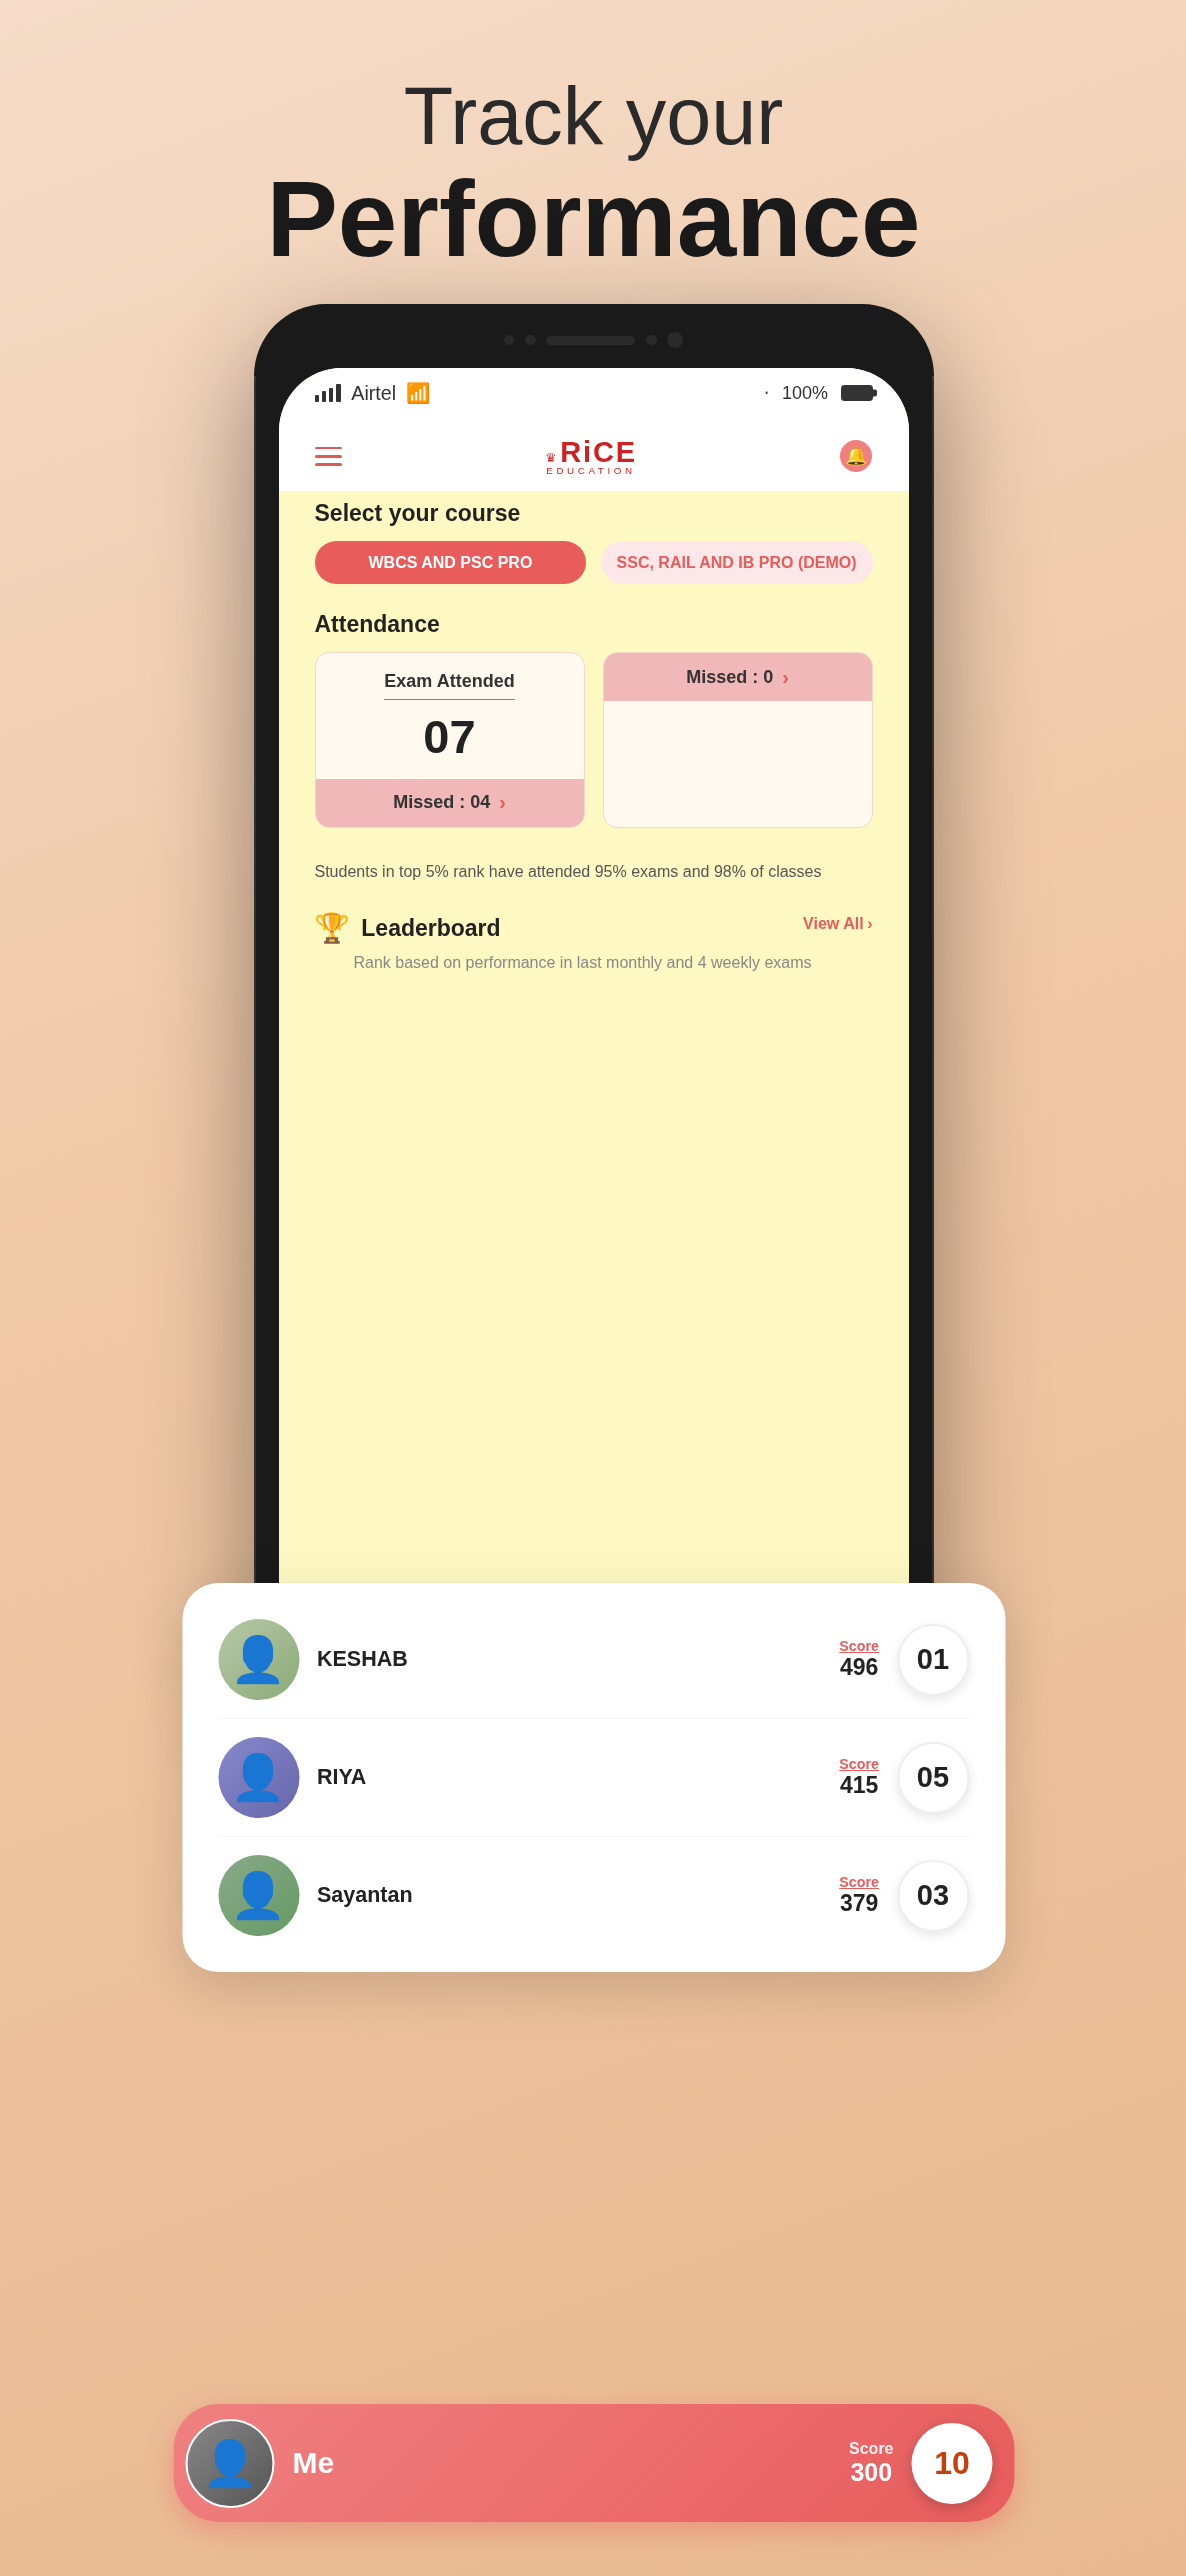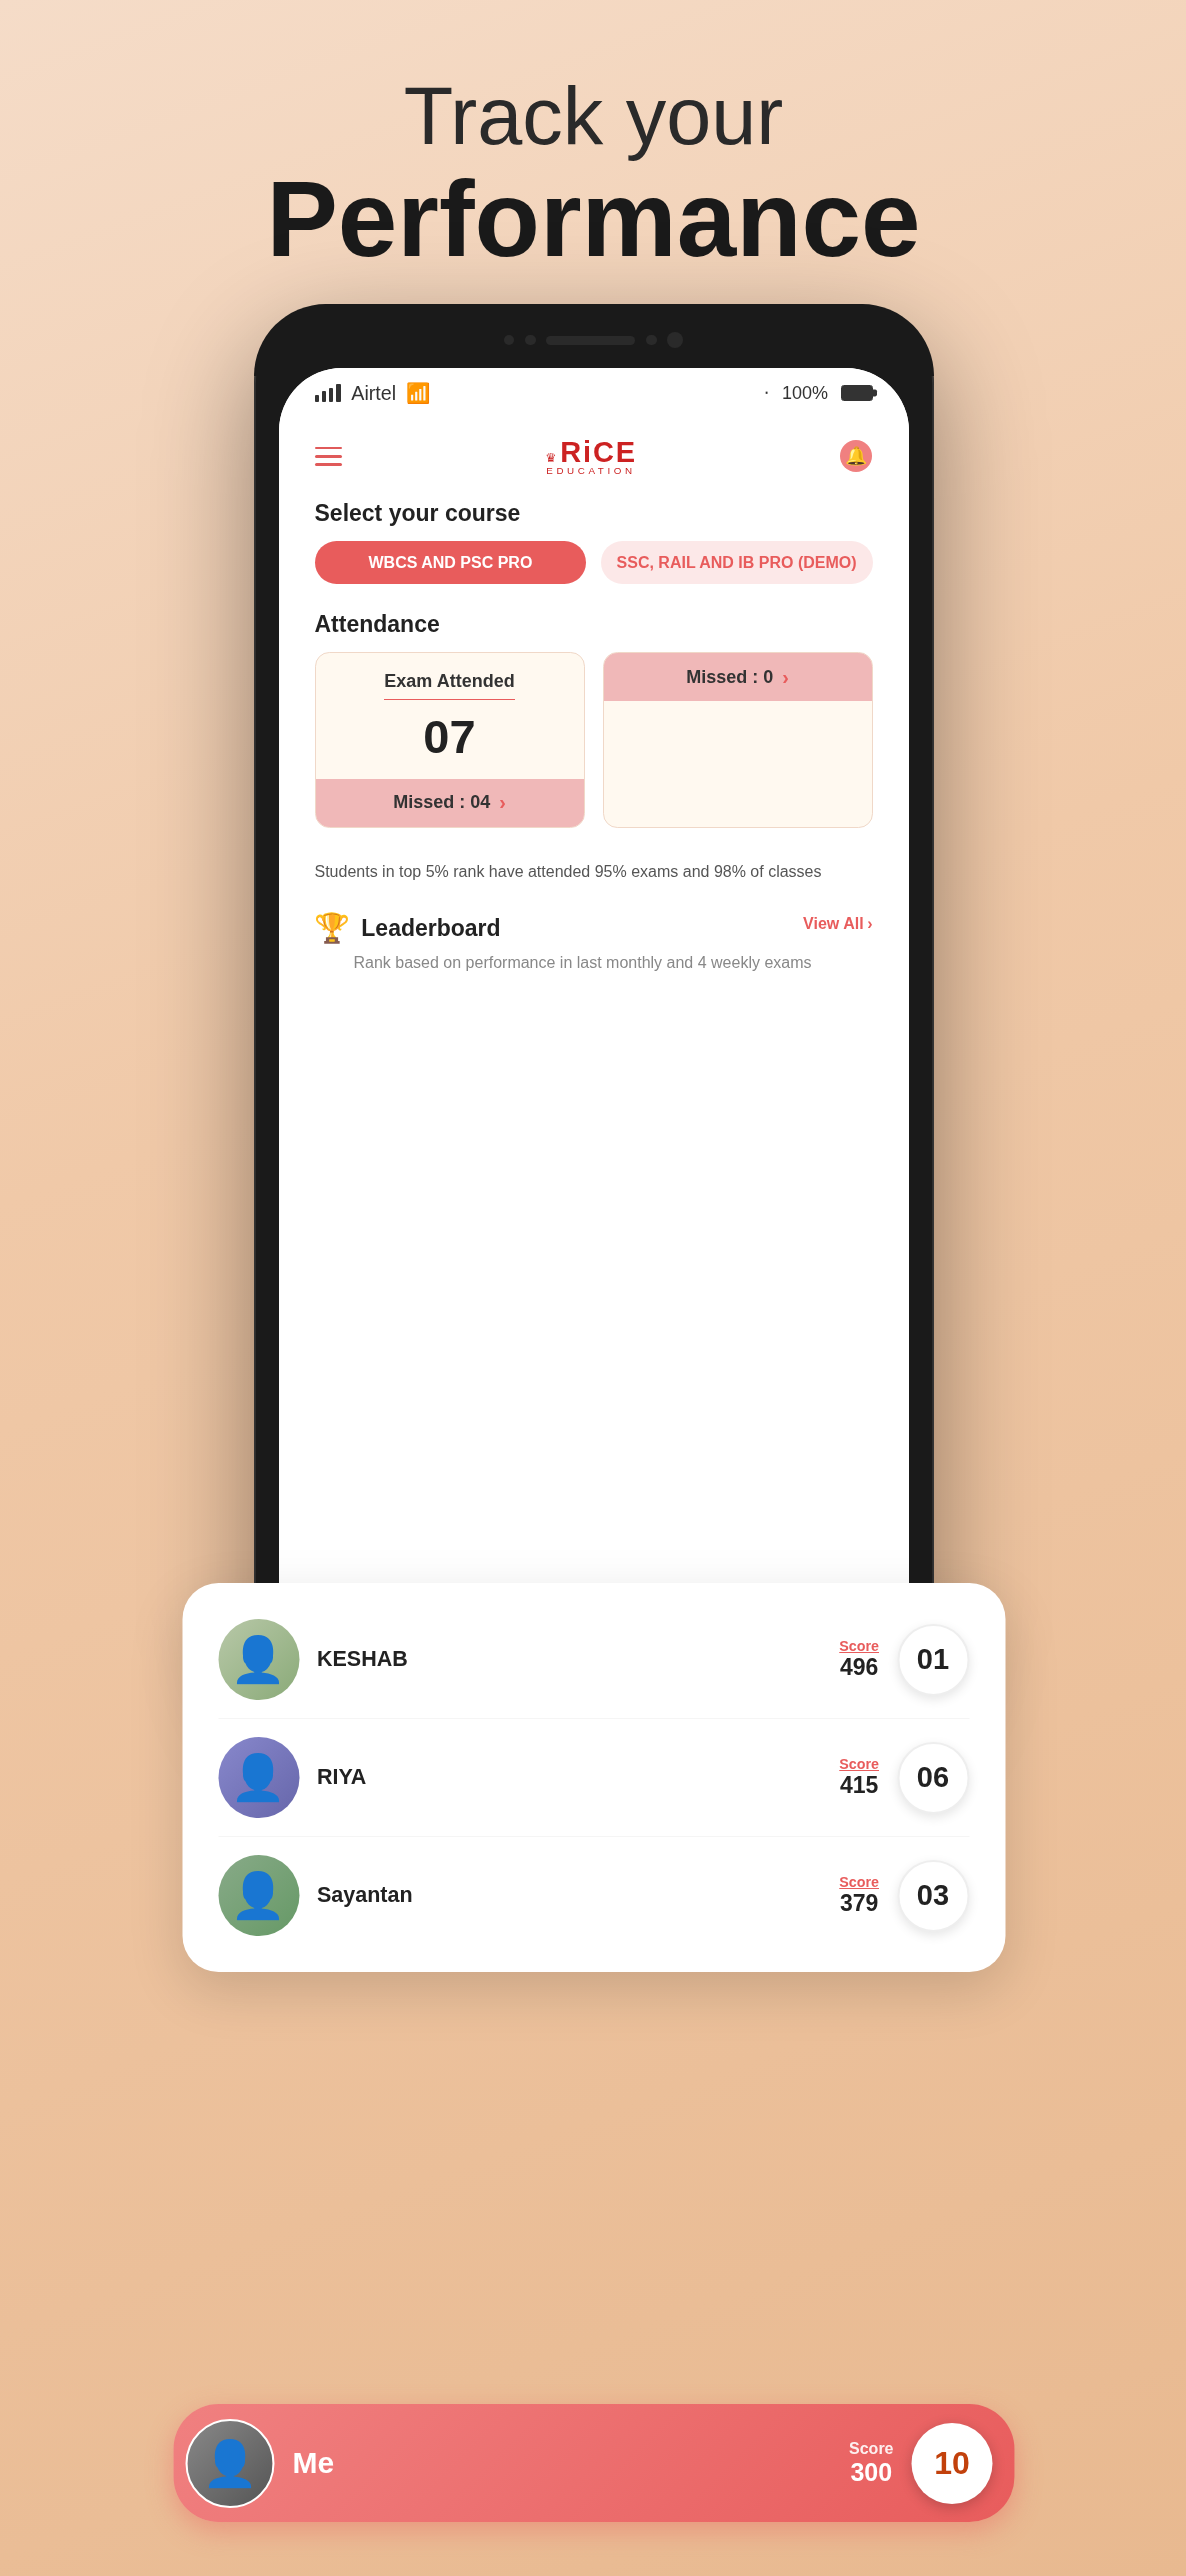--- a/index.html
+++ b/index.html
@@ -69,21 +69,21 @@
     .notch-camera {
       width: 16px; height: 16px;
       background: #2a2a2a;
       border-radius: 50%;
     }
 
     
     .phone-screen {
       position: absolute;
       top: 64px; left: 25px; right: 25px; bottom: 25px;
-      background: #ffffff;
+      background: #fef9c3;
       border-radius: 63px;
       overflow: hidden;
     }
 
     
     .status-bar {
       height: 50px;
       background: #fff;
       display: flex;
       align-items: center;
@@ -555,21 +555,21 @@
 
   <div class="leaderboard-row">
     <div class="lb-avatar-placeholder av-riya">
       <span class="person-silhouette">👤</span>
     </div>
     <span class="lb-name">RIYA</span>
     <div class="lb-score-area">
       <span class="lb-score-label">Score</span>
       <span class="lb-score-value">415</span>
     </div>
-    <div class="lb-rank">06</div>
+    <div class="lb-rank">05</div>
   </div>
 
   <div class="leaderboard-row">
     <div class="lb-avatar-placeholder av-sayantan">
       <span class="person-silhouette">👤</span>
     </div>
     <span class="lb-name">Sayantan</span>
     <div class="lb-score-area">
       <span class="lb-score-label">Score</span>
       <span class="lb-score-value">379</span>

